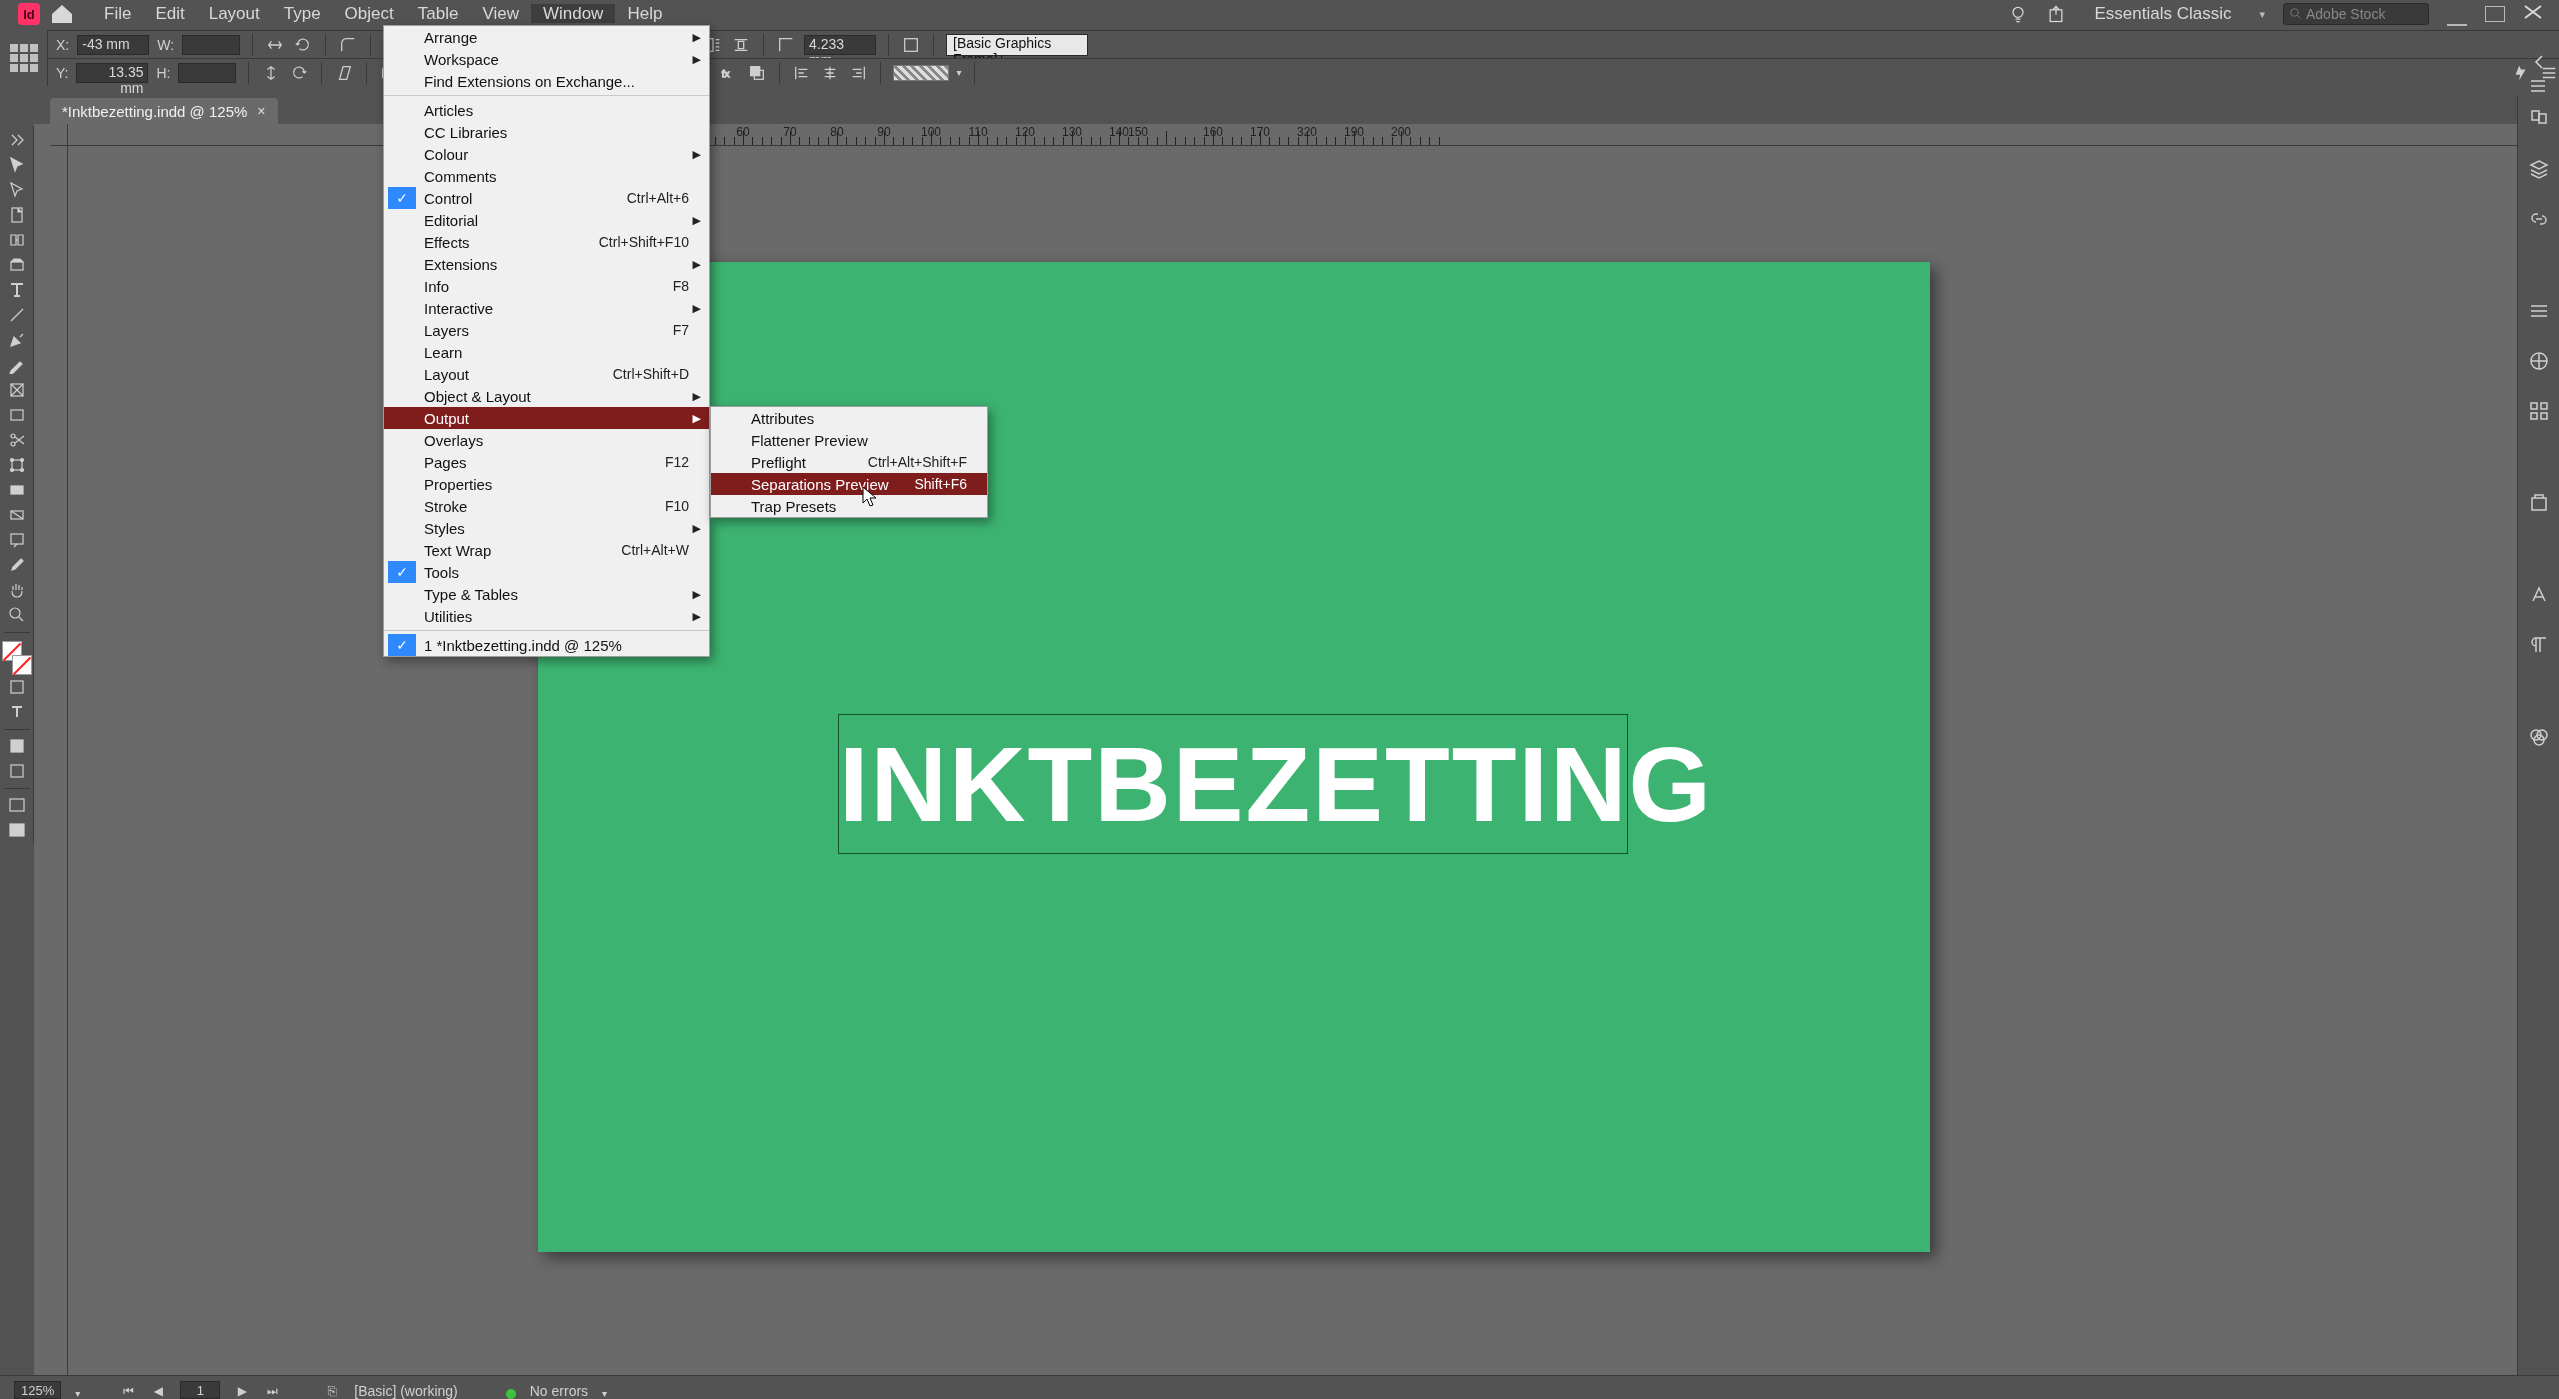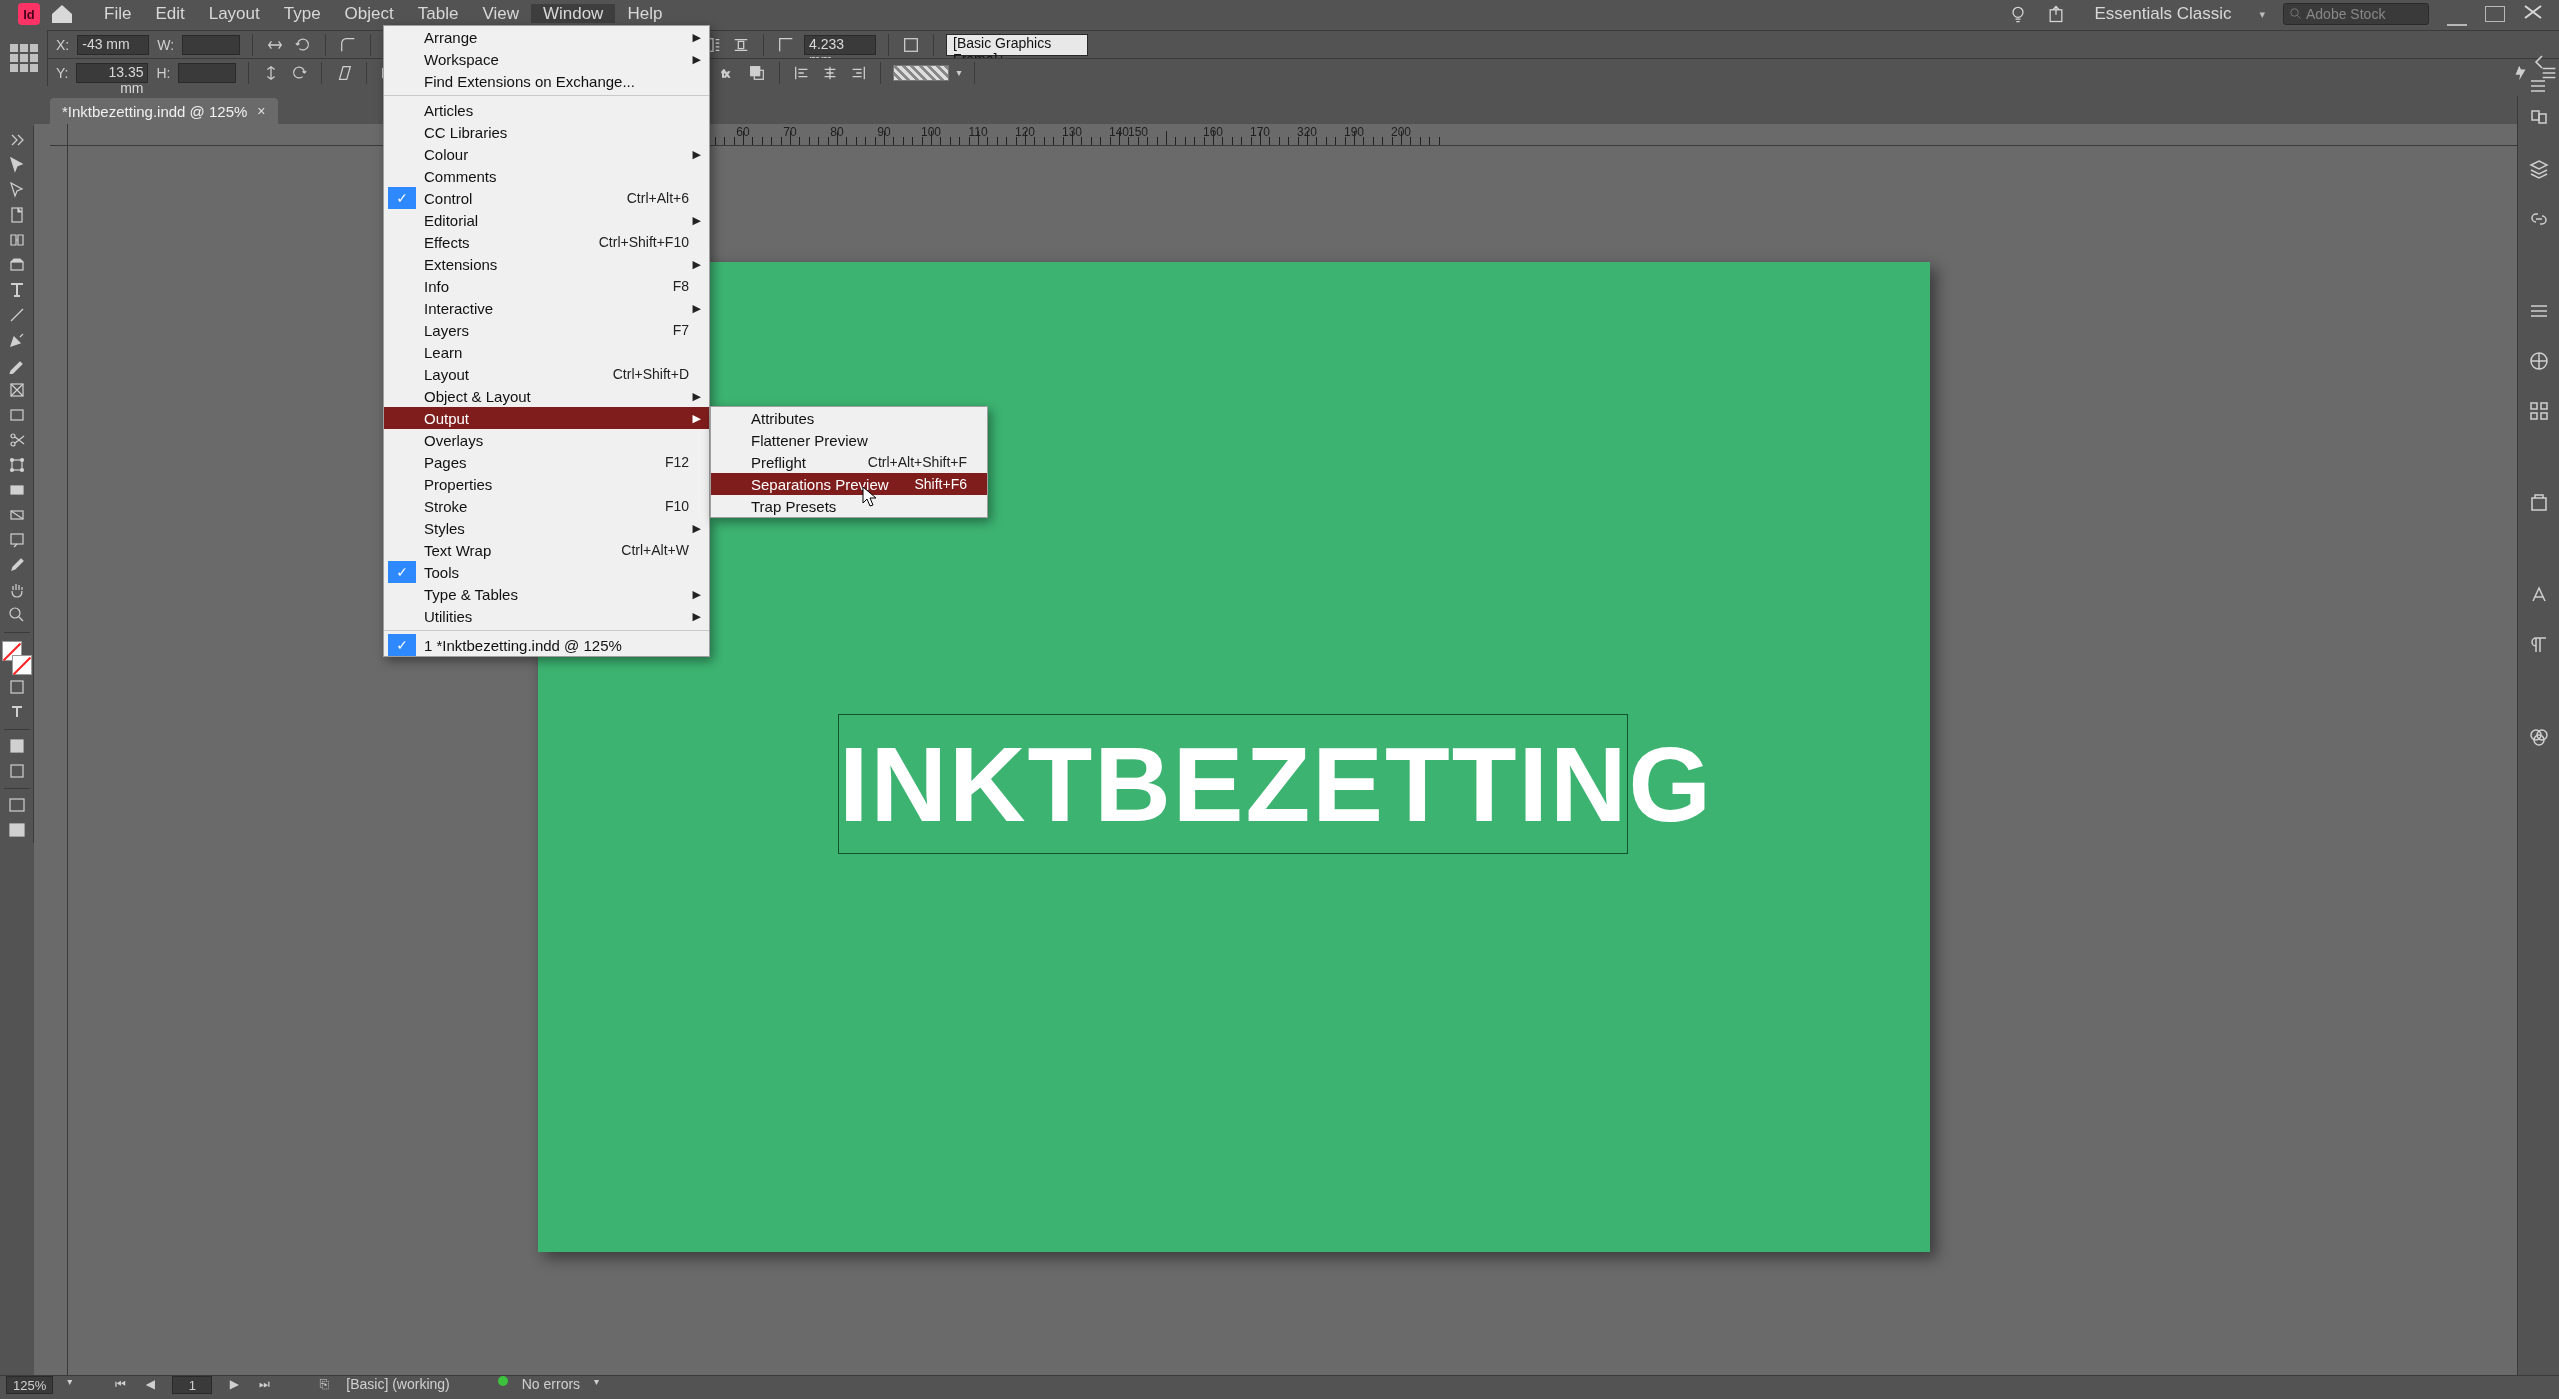--- a/index.html
+++ b/index.html
@@ -144,22 +144,22 @@
   
   .dock-controls { position: absolute; right: 0; top: 52px; width: 42px; height: 44px;
                    display: flex; flex-direction: column; align-items: center;
                    justify-content: space-around; }
   .dock-controls svg { width: 20px; height: 20px; stroke: #d0d0d0; fill: none;
                        stroke-width: 1.6; }
 
   
   .statusbar { position: absolute; left: 0; bottom: 0; right: 0; height: 24px;
                background: #535353; border-top: 1px solid #3a3a3a;
-               display: flex; align-items: flex-start; font-size: 14px; color: #d0d0d0;
-               padding-left: 6px; gap: 14px; }
+               display: flex; align-items: flex-end; font-size: 14px; color: #d0d0d0;
+               padding-left: 14px; gap: 14px; }
   .statusbar .field { background: #3a3a3a; border: 1px solid #2a2a2a;
                       padding: 0 6px; height: 18px; display: flex;
                       align-items: center; font-size: 13px; }
   .statusbar .dot { width: 10px; height: 10px; border-radius: 50%; background: #3cc23c; }
   .statusbar .nav-btn { width: 16px; height: 16px; display: flex;
                         align-items: center; justify-content: center;
                         color: #d0d0d0; font-size: 12px; }
 
   
   .dropdown { position: absolute; background: #f0f0f0; border: 1px solid #9e9e9e;

